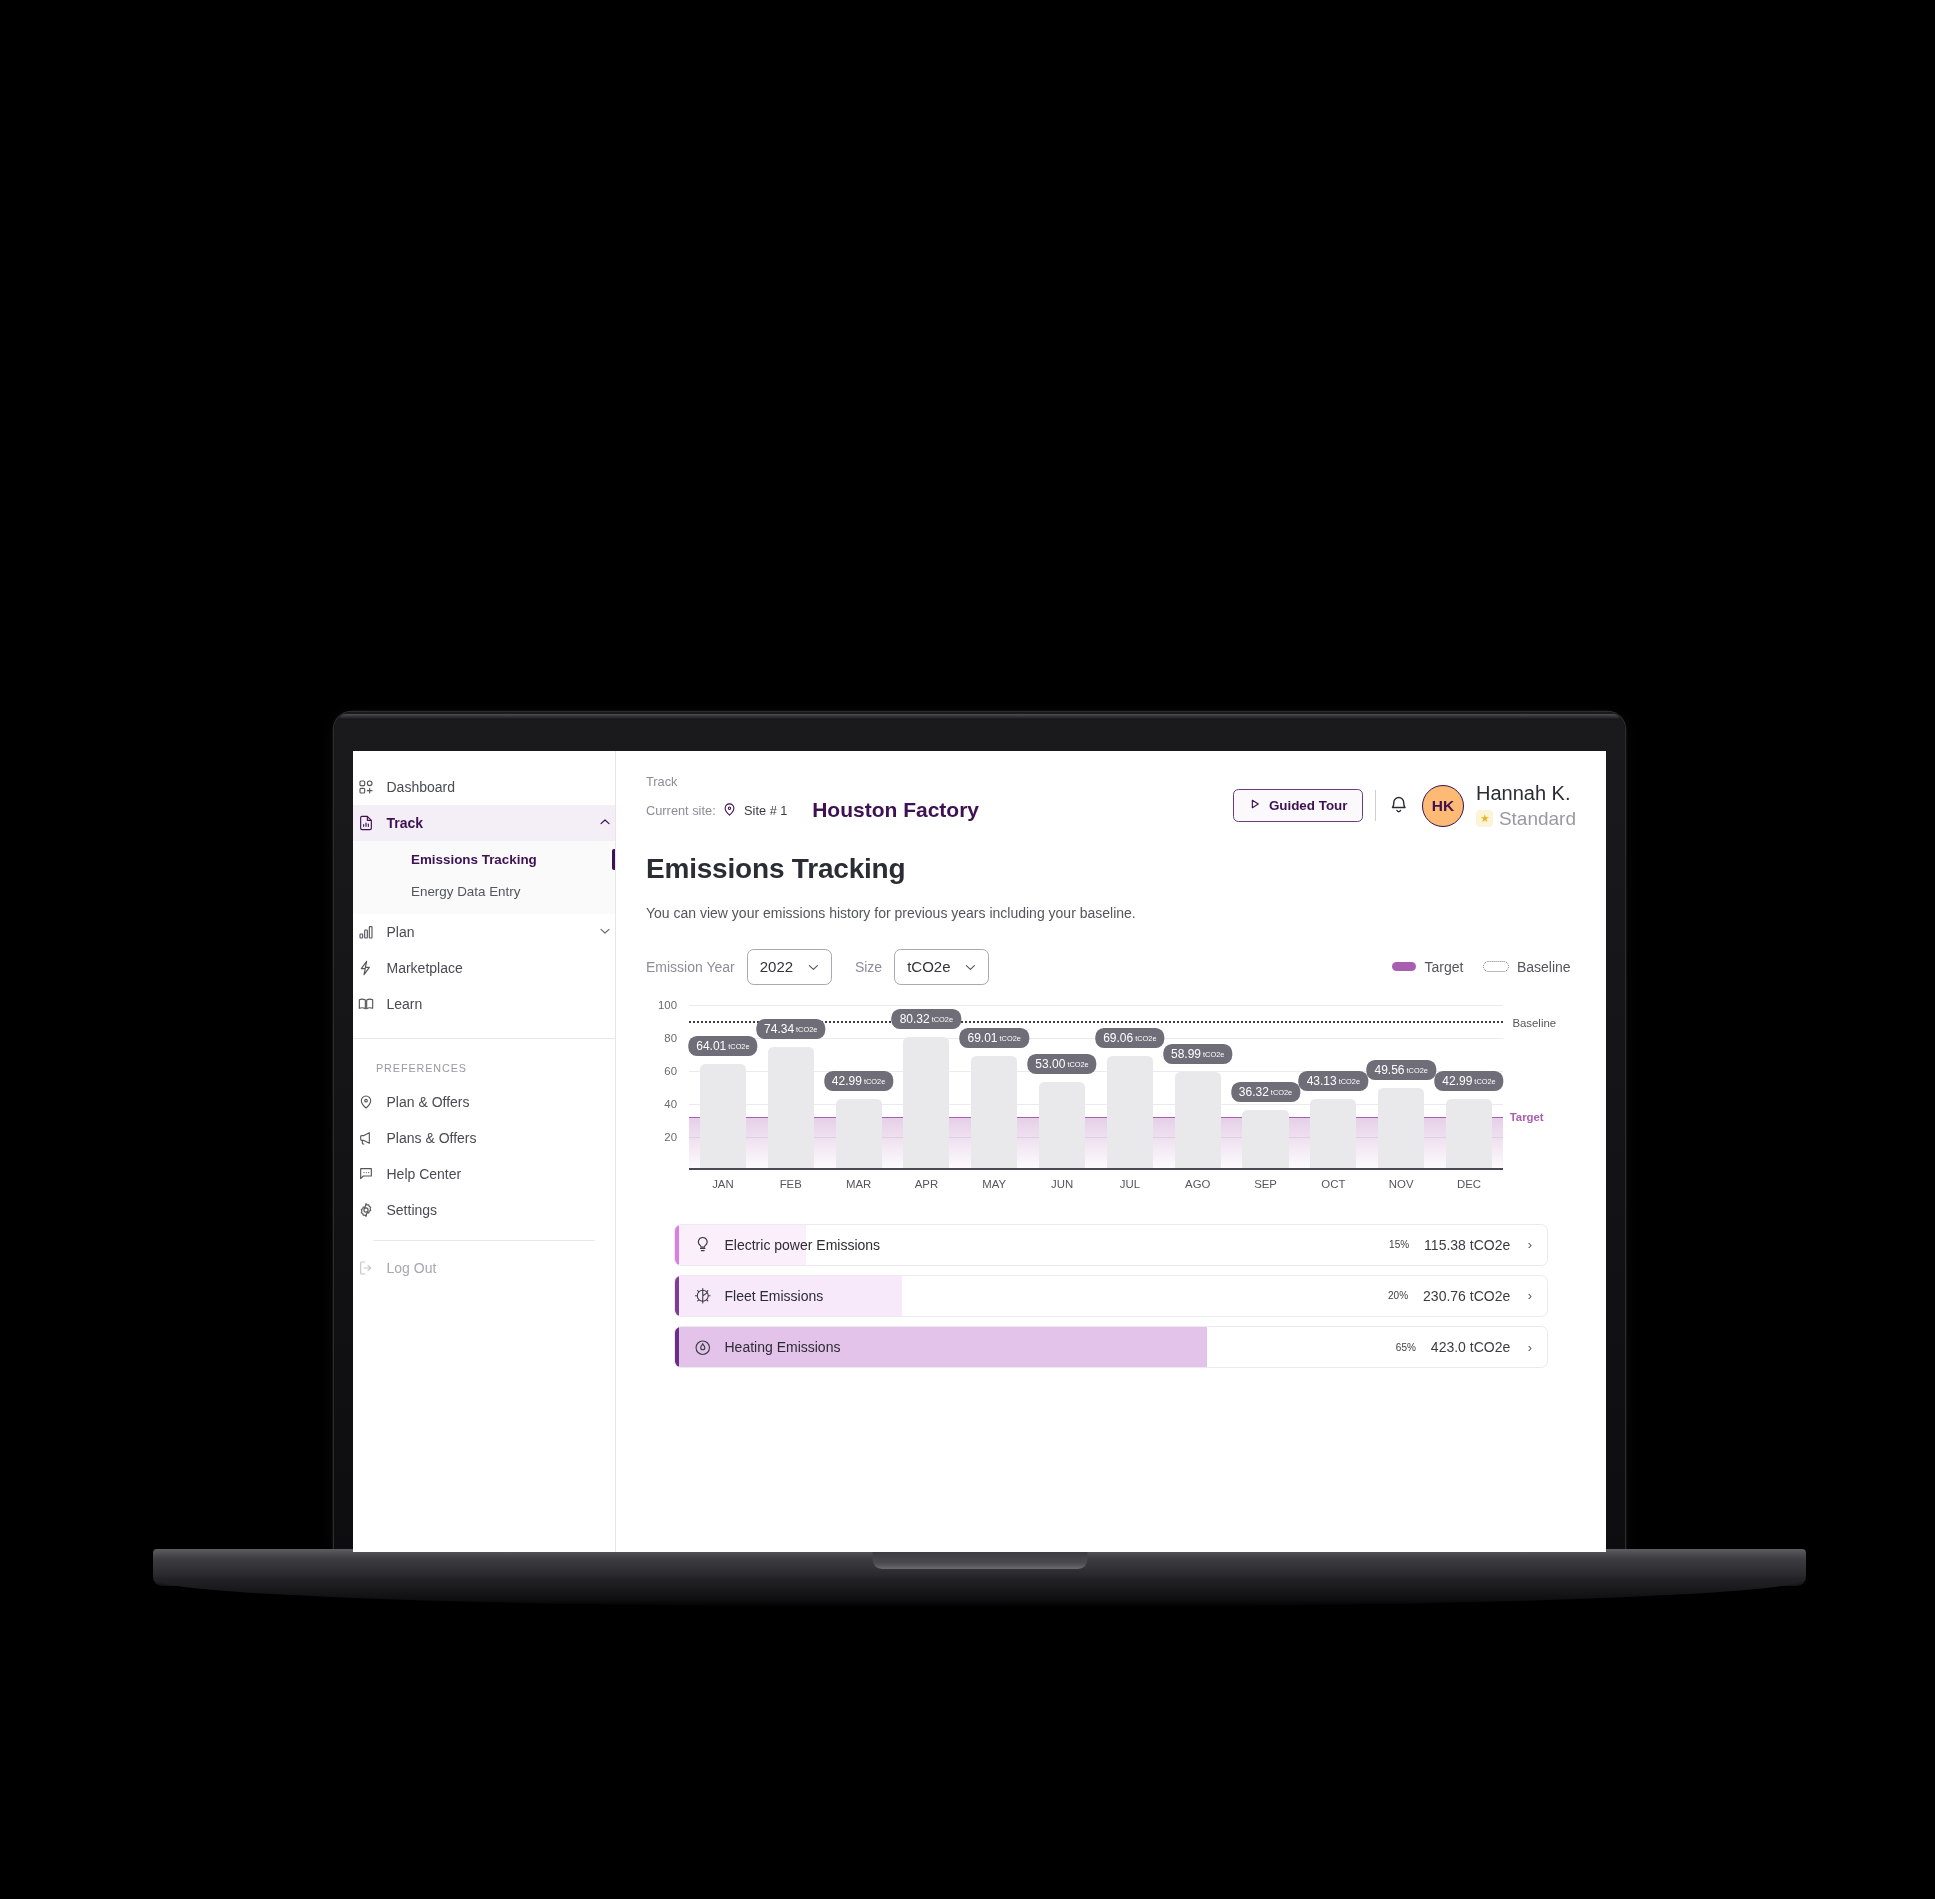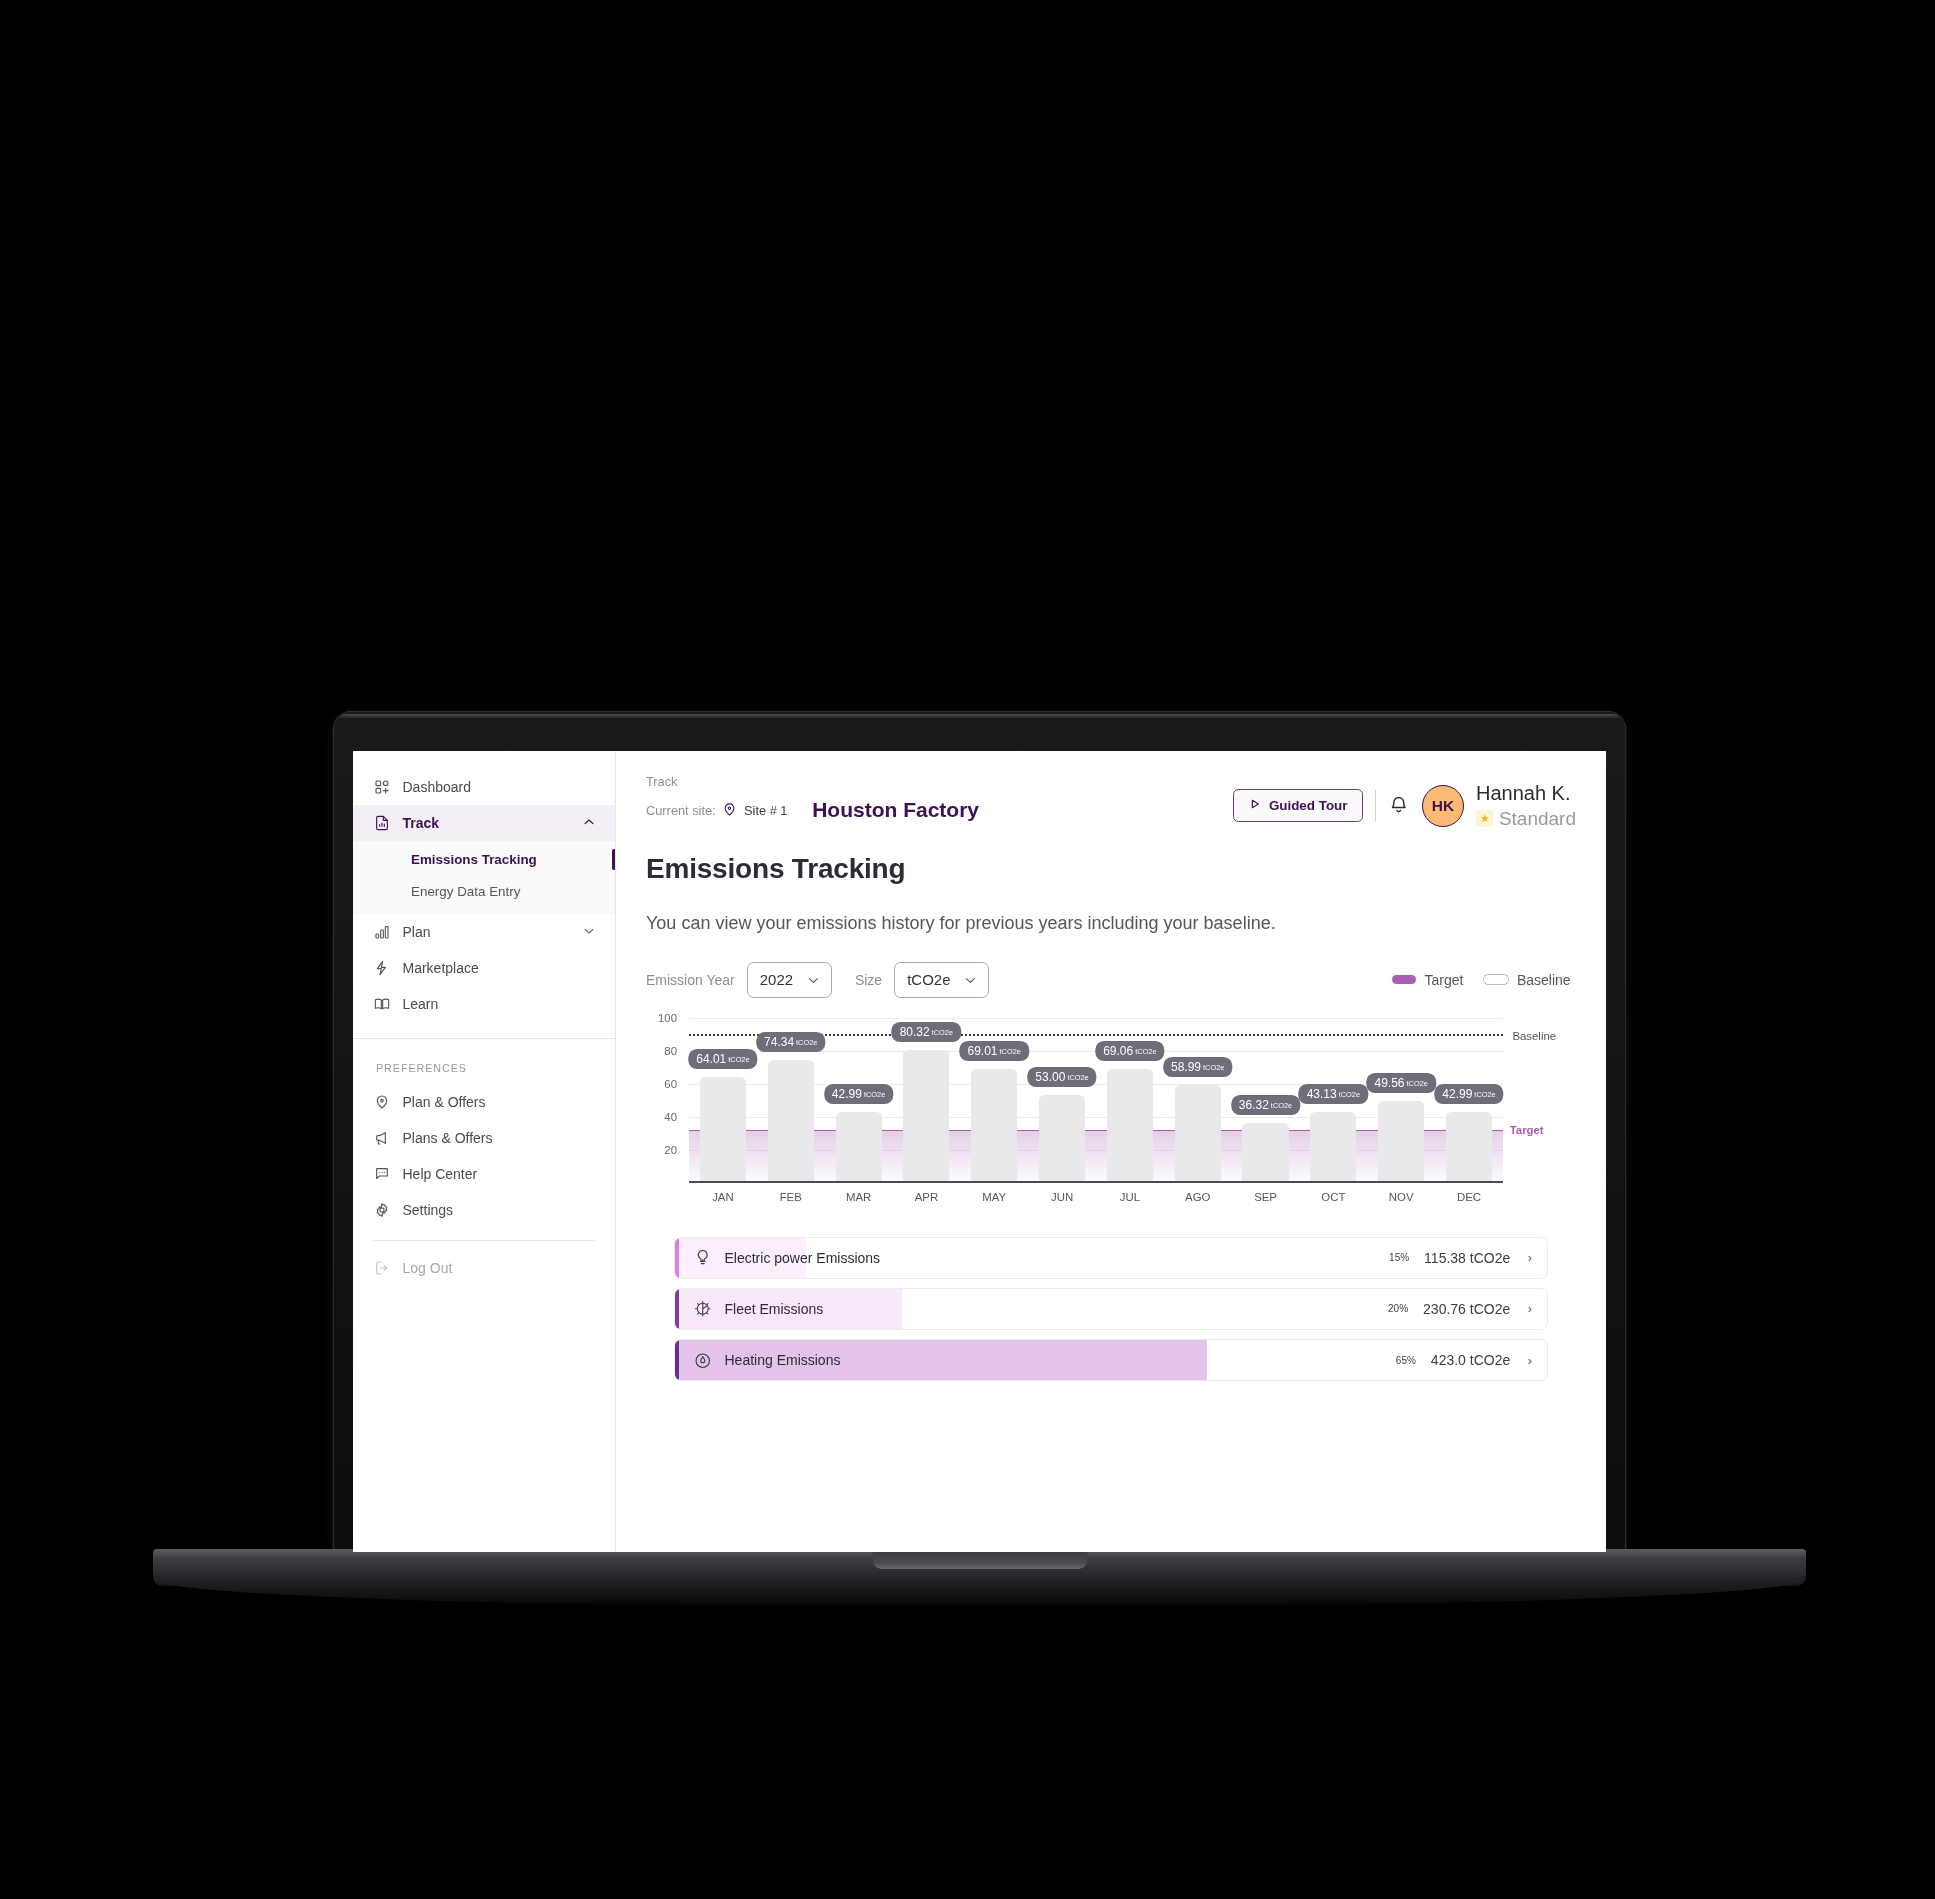--- a/index.html
+++ b/index.html
@@ -83,21 +83,21 @@
     position:absolute; right:-12.8px; top:39px;
     width:25.5px; height:25.5px; border-radius:50%;
     border:1px solid #6a3b82; background:#fff;
     display:flex; align-items:center; justify-content:center;
     color:#5b2a73; font-size:10.8px; cursor:pointer; z-index:5;
   }
 
   .nav { margin-top: 17.5px; }
   .nav-item {
     display:flex; align-items:center; gap:12px;
-    padding: 0 20px; height:36px; cursor:pointer;
+    padding: 0 4px; height:36px; cursor:pointer;
     font-size:14px; color:#4a4a52;
   }
   .nav-item .ico { width:17.5px; height:17.5px; flex:0 0 17.5px; display:flex; align-items:center; justify-content:center; }
   .nav-item.active {
     background:#f4eef7; color:#3d1152; font-weight:bold;
   }
   .nav-item .chev { margin-left:auto; color:#6b6b73; font-size:10px; }
   .nav-item.active .chev { color:#3d1152; }
   .subnav { background:#fafafb; padding: 2.7px 0 6.7px 0; }
   .subitem {
@@ -148,21 +148,21 @@
   .user-block { line-height:1.15; }
   .user-name { font-size:20px; color:#2c2c34; }
   .user-plan { display:flex; align-items:center; gap:5.4px; margin-top:2.7px; }
   .star-badge {
     width:17.5px; height:17.5px; border-radius:4px; background:#fdf3d8;
     display:flex; align-items:center; justify-content:center; color:#e8b423; font-size:10.8px;
   }
   .plan-txt { font-size:19px; color:#9a98a2; }
 
   .page-title { font-size:28px; font-weight:bold; color:#2c2c34; margin-top:23px; letter-spacing:-0.2px;}
-  .page-sub { font-size:18px; color:#55555d; margin-top:28px; }
+  .page-sub { font-size:14px; color:#55555d; margin-top:20px; }
 
   .edit-row { display:flex; align-items:center; gap:9.4px; margin-top:19px; cursor:pointer; }
   .edit-txt { font-size:15px; font-weight:bold; color:#3d1152; }
 
   .filters { display:flex; align-items:center; margin-top:28px; }
   .filter-lbl { font-size:14px; color:#8e8c96; margin-right:12px; }
   .select {
     display:flex; align-items:center; gap:15px;
     border:0.9px solid #a9a7b1; border-radius:6.7px;
     height:36px; padding: 0 12px; font-size:15px; color:#33333b;

